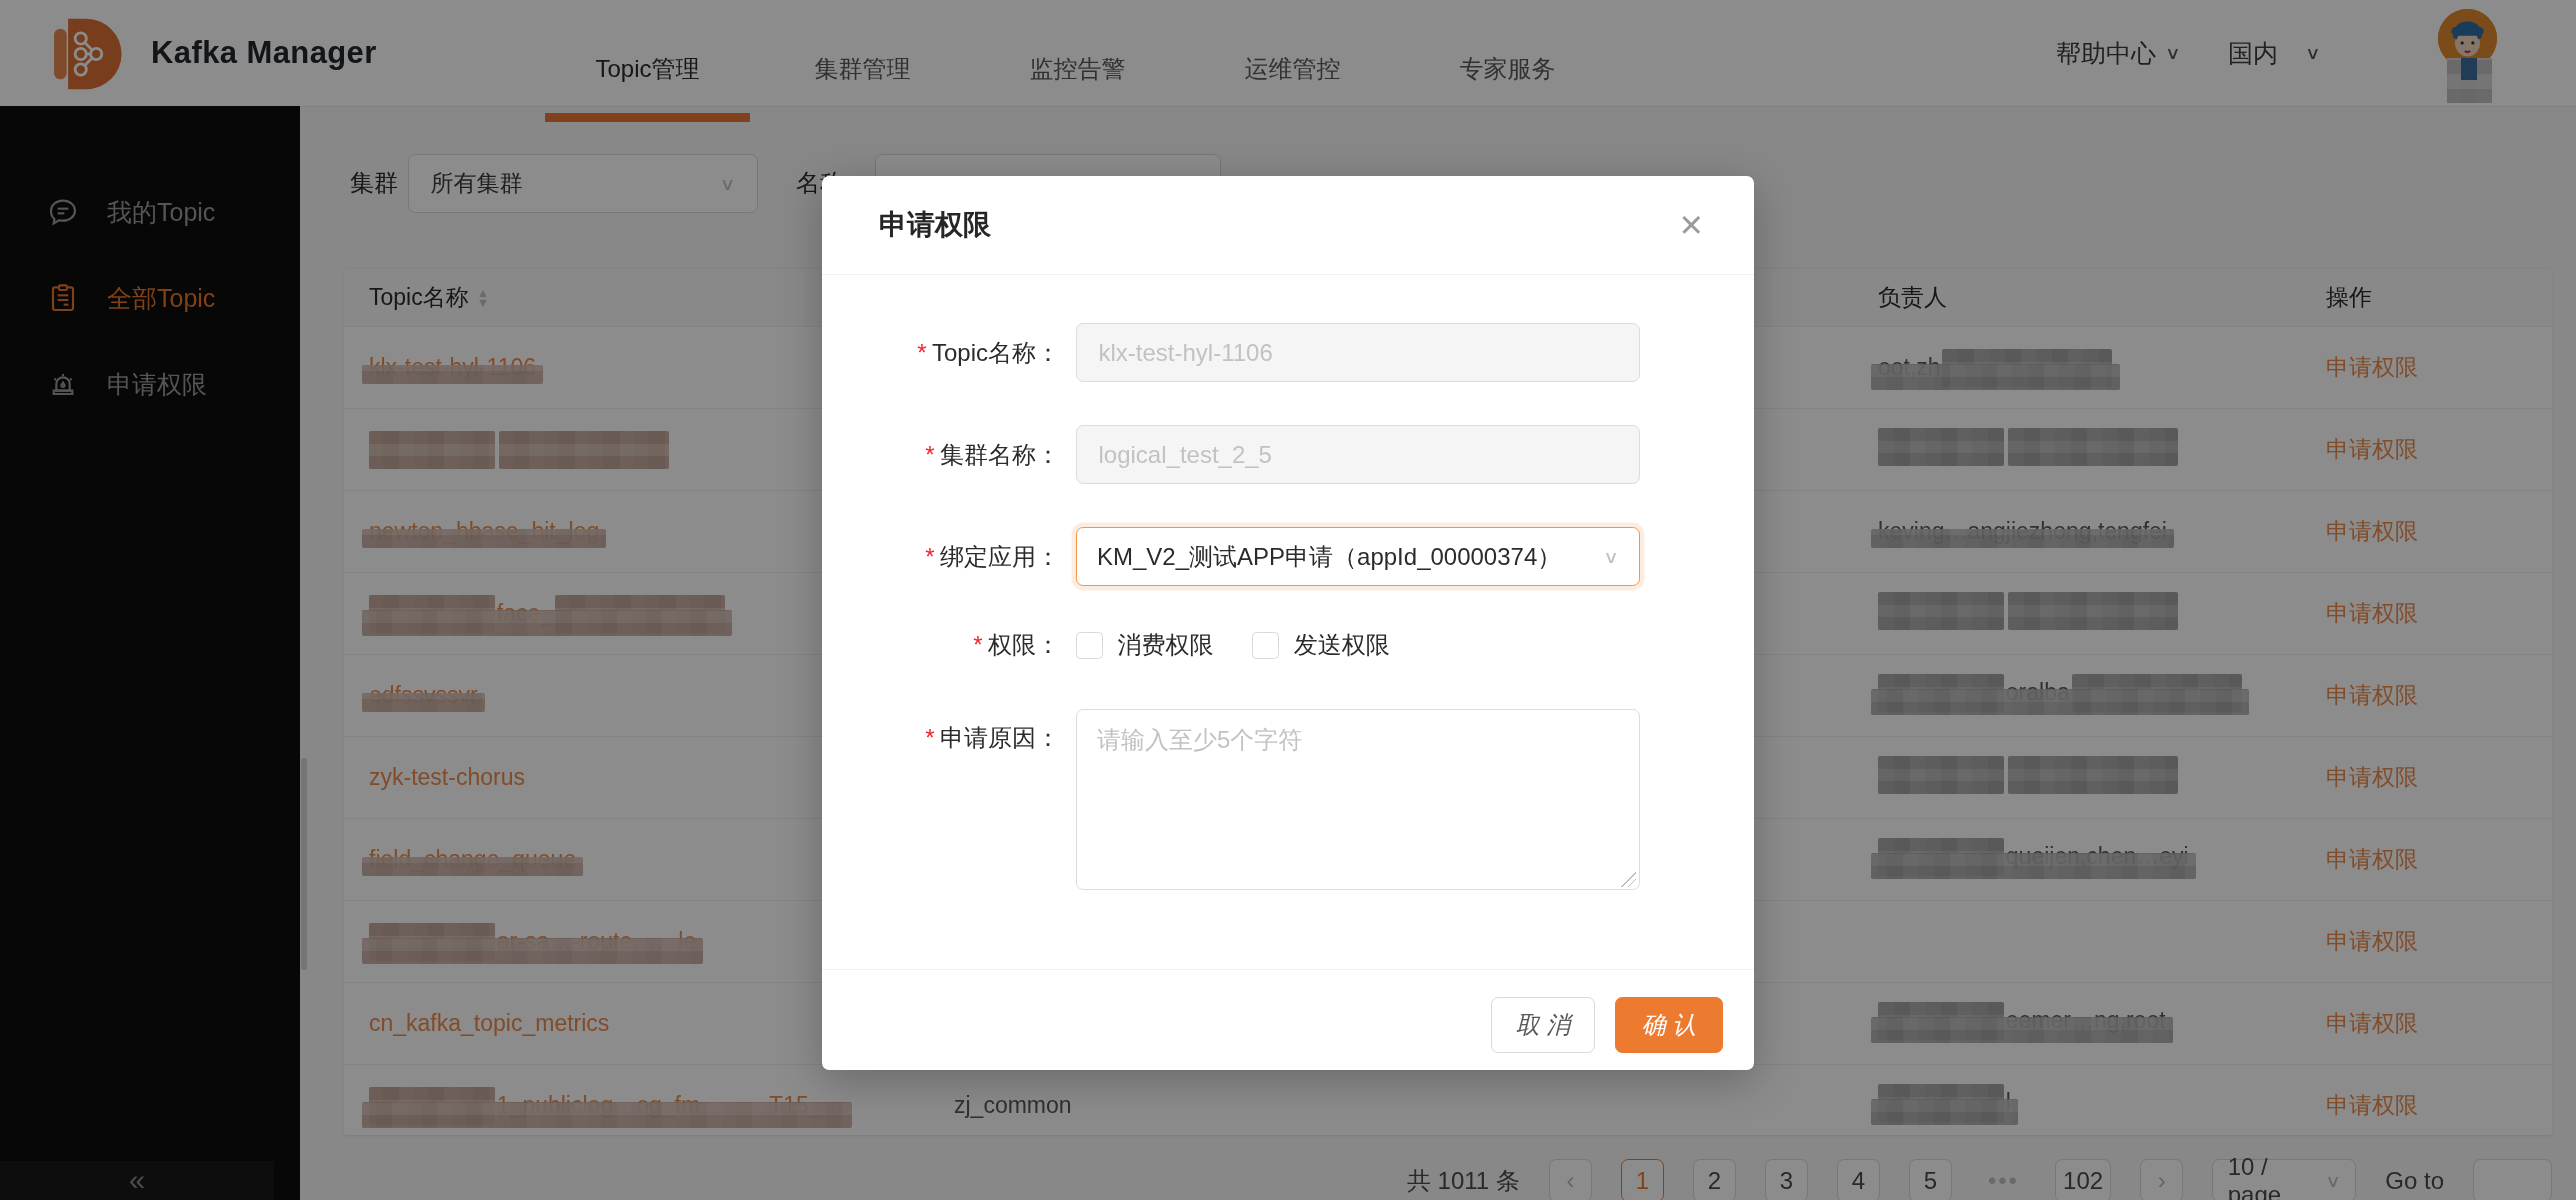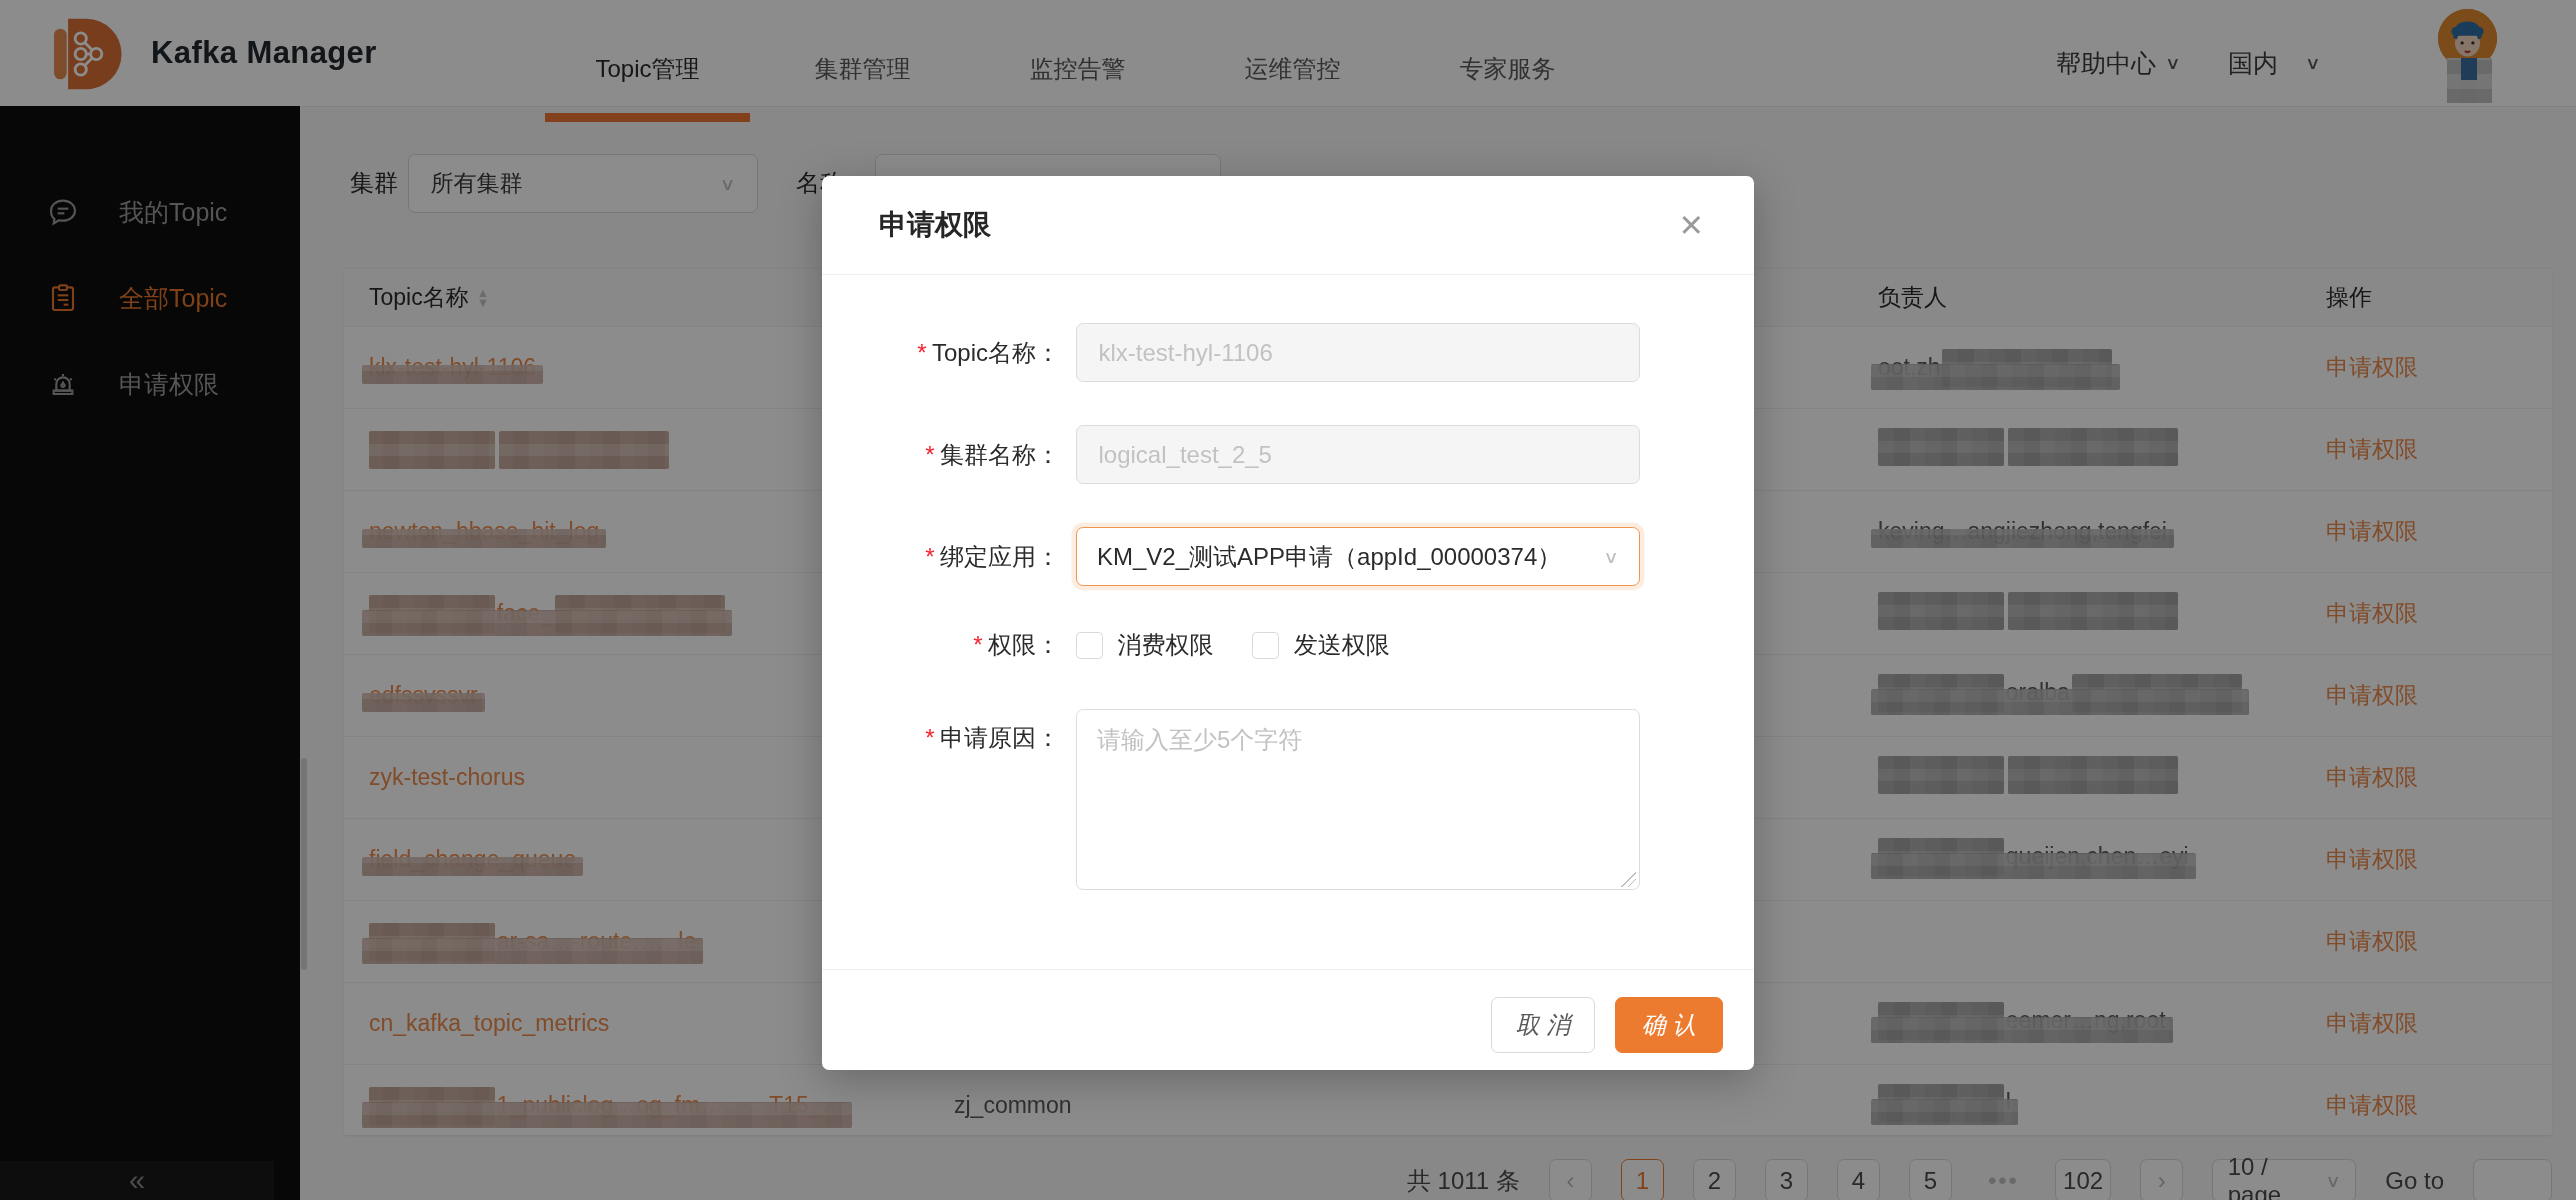--- a/index.html
+++ b/index.html
@@ -7,32 +7,32 @@
   .screen{position:relative;width:2576px;height:1200px;background:#F7F7F7;overflow:hidden;}
 
   
   .topbar{position:absolute;top:0;left:0;right:0;height:106px;background:#fff;border-bottom:0.9px solid #E9E9E9;z-index:5;}
   .logo{position:absolute;left:47px;top:9px;width:90px;height:90px;}
   .brand{position:absolute;left:151px;top:0;height:106px;display:flex;align-items:center;font-size:31px;font-weight:700;color:#24292F;letter-spacing:0.4px;}
   .nav{position:absolute;left:540px;top:16px;height:106px;display:flex;text-align:right;}
   .nav-item{width:215px;height:106px;display:flex;align-items:center;justify-content:center;font-size:24px;color:#5A5A5A;position:relative;cursor:pointer;}
   .nav-item.active{color:#2b2b2b;}
   .nav-item.active::after{content:"";position:absolute;left:5.4px;right:5.4px;bottom:0;height:9px;background:#ED7733;}
-  .tr-link{position:absolute;top:0;height:106px;display:flex;align-items:center;gap:9px;font-size:25px;color:#3D3D3D;cursor:pointer;white-space:nowrap;margin-top:10px;}
+  .tr-link{position:absolute;top:0;height:106px;display:flex;align-items:center;gap:9px;font-size:25px;color:#3D3D3D;cursor:pointer;white-space:nowrap;}
   .chev{font-size:21.5px;color:#555;transform:scaleY(.8);}
   .avatar{position:absolute;left:2438px;top:9px;width:59px;height:59px;border-radius:50%;background:#E08A2E;overflow:visible;cursor:pointer;}
   .avatar svg{position:absolute;inset:0;}
   .avatar-body{position:absolute;left:9px;top:49px;width:45px;height:45px;
     background:repeating-linear-gradient(0deg,rgba(190,190,190,.85) 0 14.4px,rgba(214,214,214,.85) 14.4px 29px),
                repeating-linear-gradient(90deg,#CFCFCF 0 14.4px,#BDBDBD 14.4px 29px,#D8D8D8 29px 43px);}
   .avatar-body::before{content:"";position:absolute;left:14.4px;top:0;width:16px;height:21.5px;background:#3B6E9E;}
 
   
   .sidebar{position:absolute;left:0;top:106px;width:300px;bottom:0;background:#0D0D0D;z-index:6;padding-top:63px;box-sizing:border-box;}
-  .side-item{height:86px;display:flex;align-items:center;padding-left:47px;gap:40px;font-size:25px;color:#9B9B9B;cursor:pointer;}
+  .side-item{height:86px;display:flex;align-items:center;padding-left:47px;gap:28px;font-size:25px;color:#9B9B9B;cursor:pointer;}
   .side-item.active{color:#E8772B;}
   .side-item svg{flex:0 0 auto;}
   .collapse-bar{position:absolute;left:0;bottom:0;width:274px;height:39px;background:#181818;display:flex;align-items:center;justify-content:center;color:#8A8A8A;font-size:29px;cursor:pointer;}
 
   
   .filter-label{position:absolute;top:167px;font-size:24px;color:#2b2b2b;z-index:1;}
   .select{position:absolute;top:154px;height:59px;background:#fff;border:0.9px solid #D9D9D9;border-radius:7.2px;box-sizing:border-box;display:flex;align-items:center;padding:0 21.5px;font-size:23px;color:#3D3D3D;z-index:1;cursor:pointer;}
   .select .chev{margin-left:auto;color:#BFBFBF;}
   .sel-cluster{left:408px;width:350px;}
   .sel-name{left:875px;width:346px;}

